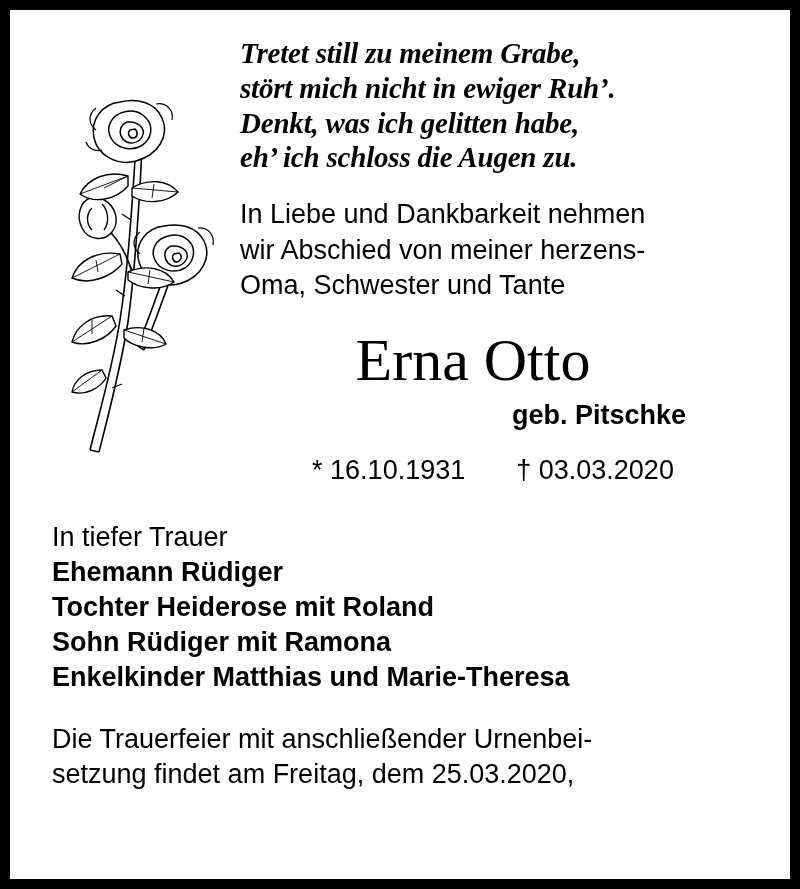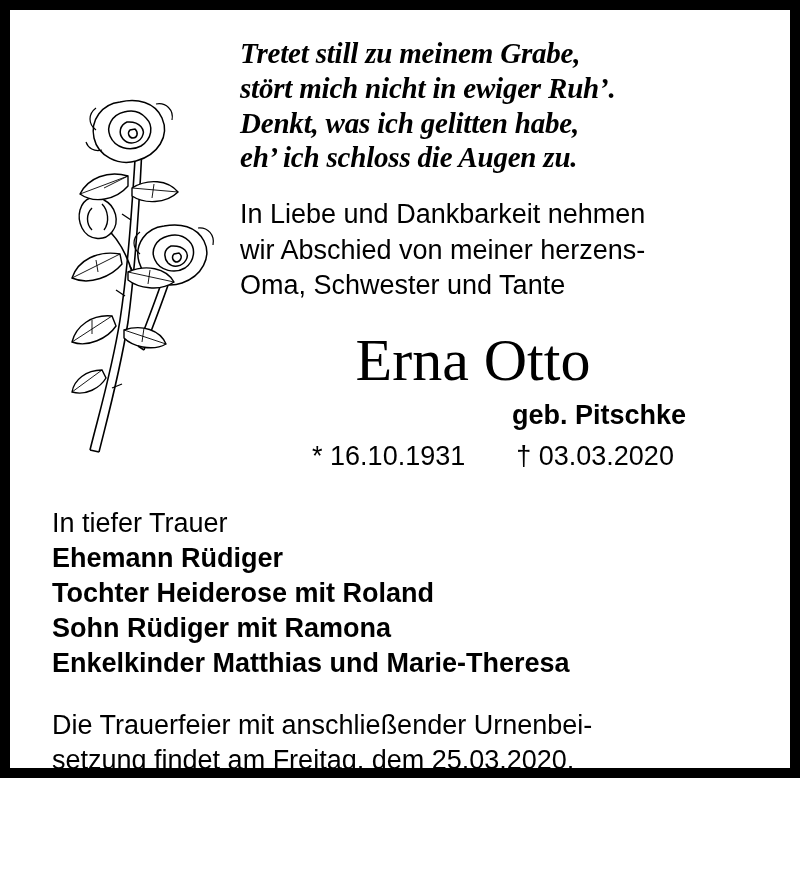--- a/index.html
+++ b/index.html
@@ -10,21 +10,21 @@
   body {
     width: 800px;
     height: 889px;
     font-family: "Liberation Sans", sans-serif;
     color: #000000;
     overflow: hidden;
   }
   .obituary {
     position: relative;
     width: 800px;
-    height: 778px;
+    height: 889px;
     box-sizing: border-box;
     border: 10px solid #000000;
     background: #ffffff;
   }
   .inner {
     position: relative;
     width: 100%;
     height: 100%;
     box-sizing: border-box;
     padding: 18px 24px 16px 24px;
@@ -74,21 +74,21 @@
   }
   .maiden {
     margin-top: 10px;
     font-family: "Liberation Sans", sans-serif;
     font-weight: bold;
     font-size: 27px;
     text-align: right;
     padding-right: 80px;
   }
   .dates {
-    margin-top: 10px;
+    margin-top: 24px;
     font-family: "Liberation Sans", sans-serif;
     font-size: 27px;
     text-align: center;
     padding-right: 20px;
   }
   .dates .sep { display: inline-block; width: 36px; }
 
   
   .lower {
     margin-top: 34px;

